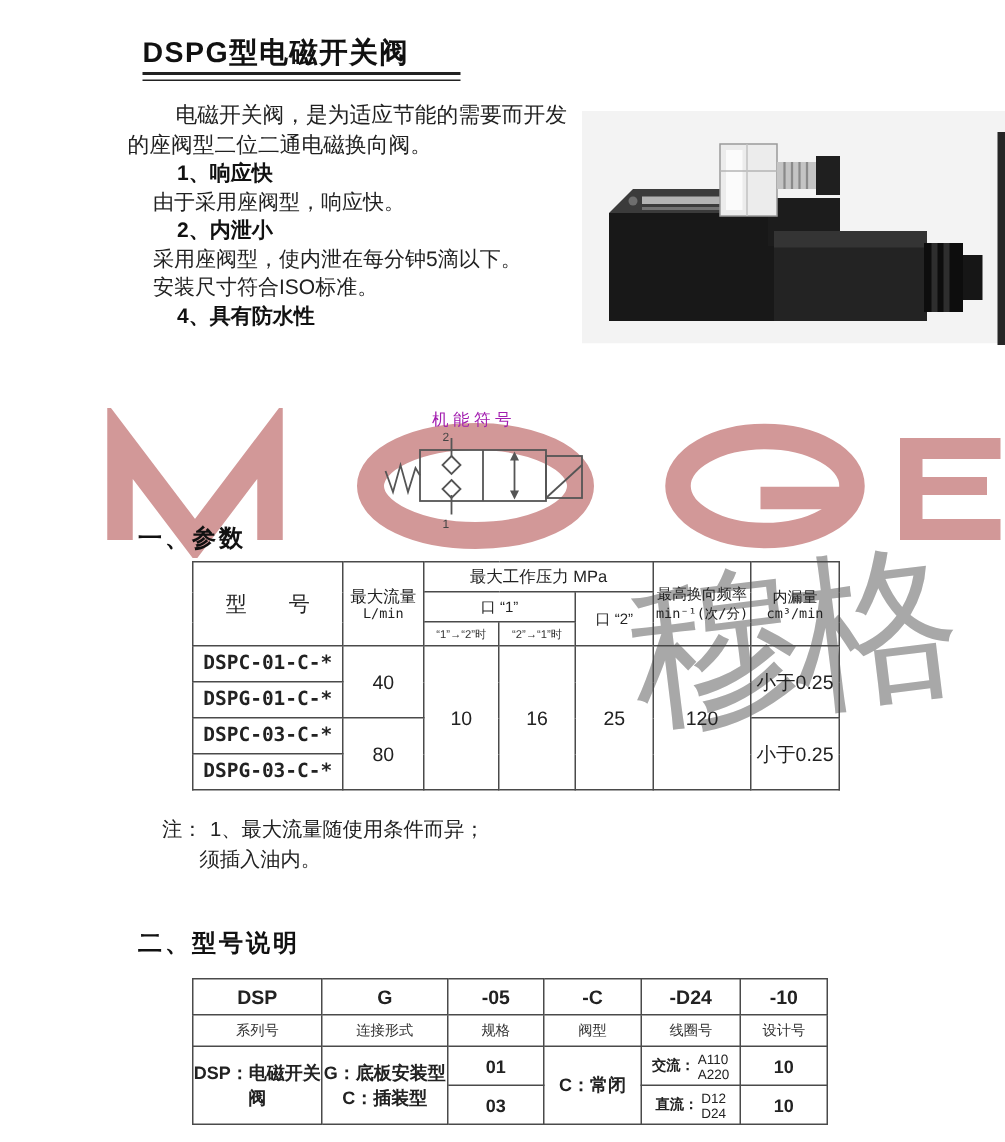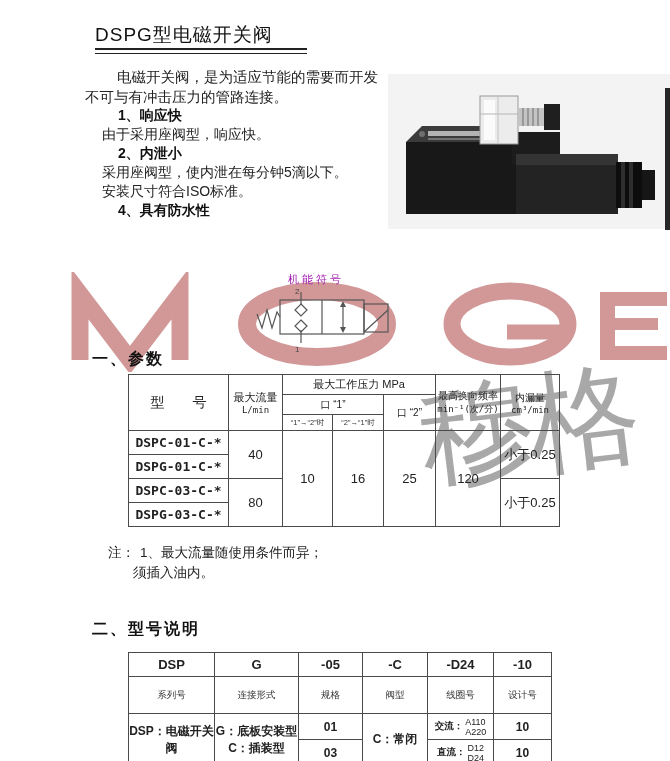--- a/index.html
+++ b/index.html
@@ -4,21 +4,21 @@
 <style>
   html,body{margin:0;padding:0;background:#fff;}
   .page{position:relative;width:670px;height:761px;background:#ffffff;overflow:hidden;
         font-family:"Liberation Sans","DejaVu Sans",sans-serif;color:#1a1a1a;}
   .layer{position:absolute;}
   
   .wm{z-index:0;pointer-events:none;}
   .wm-cjk{font-size:112px;font-weight:400;color:#a8a8a8;letter-spacing:-4px;
           transform:rotate(-7deg);line-height:1;}
   .content{position:absolute;inset:0;z-index:1;}
-  .doc-title{font-size:19px;font-weight:normal;letter-spacing:1px;color:#111;}
+  .doc-title{font-size:19px;font-weight:bold;letter-spacing:1px;color:#111;}
   .title-rule{width:212px;height:3px;border-top:2px solid #222;border-bottom:1px solid #222;}
   .intro{width:312px;font-size:14.5px;line-height:20px;color:#222;}
   .intro .l1{padding-left:32px;}
   .features{font-size:14px;line-height:19px;color:#222;}
   .features .head{padding-left:33px;font-weight:bold;color:#111;}
   .features .body{padding-left:17px;}
   .sym-label{font-size:11px;letter-spacing:3px;color:#a21caf;}
   .section-head{font-size:16px;font-weight:bold;letter-spacing:2px;color:#111;}
   table{border-collapse:collapse;background:transparent;table-layout:fixed;}
   td{border:1px solid #4a4a4a;text-align:center;vertical-align:middle;padding:0;color:#222;}
@@ -60,21 +60,21 @@
 
   <div class="layer wm wm-cjk" style="left:420px;top:370px;">穆格</div>
 
   <div class="content">
 
     <div class="layer doc-title" style="left:95px;top:22px;">DSPG型电磁开关阀</div>
     <div class="layer title-rule" style="left:95px;top:48px;"></div>
 
     <div class="layer intro" style="left:85px;top:67px;">
       <div class="l1">电磁开关阀，是为适应节能的需要而开发</div>
-      <div>不可与有冲击压力的管路连接。</div>
+      <div>的座阀型二位二通电磁换向阀。</div>
     </div>
 
     <div class="layer features" style="left:85px;top:106px;width:320px;">
       <div class="head">1、响应快</div>
       <div class="body">由于采用座阀型，响应快。</div>
       <div class="head">2、内泄小</div>
       <div class="body">采用座阀型，使内泄在每分钟5滴以下。</div>
       <div class="body">安装尺寸符合ISO标准。</div>
       <div class="head">4、具有防水性</div>
     </div>
@@ -217,21 +217,21 @@
       </colgroup>
       <tbody>
           <tr style="height:24px;">
         <td class="code">DSP</td>
         <td class="code">G</td>
         <td class="code">-05</td>
         <td class="code">-C</td>
         <td class="code">-D24</td>
         <td class="code">-10</td>
       </tr>
-      <tr style="height:37px;margin-left:20px;">
+      <tr style="height:21px;margin-left:20px;">
         <td class="lab">系列号</td>
         <td class="lab">连接形式</td>
         <td class="lab">规格</td>
         <td class="lab">阀型</td>
         <td class="lab">线圈号</td>
         <td class="lab">设计号</td>
       </tr>
       <tr style="height:26px;">
         <td rowspan="2" class="b">DSP：电磁开关阀</td>
         <td rowspan="2" class="b conn">

